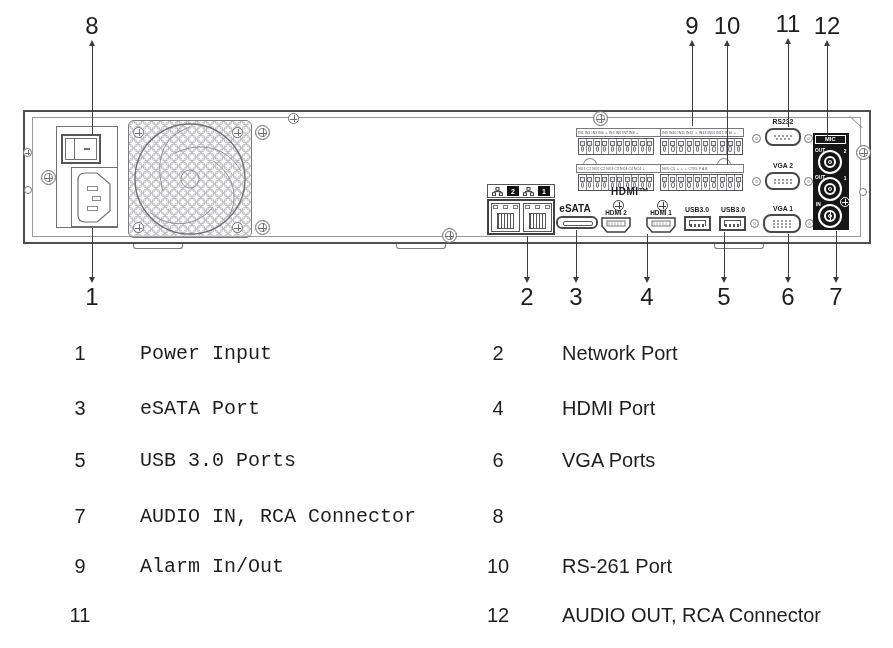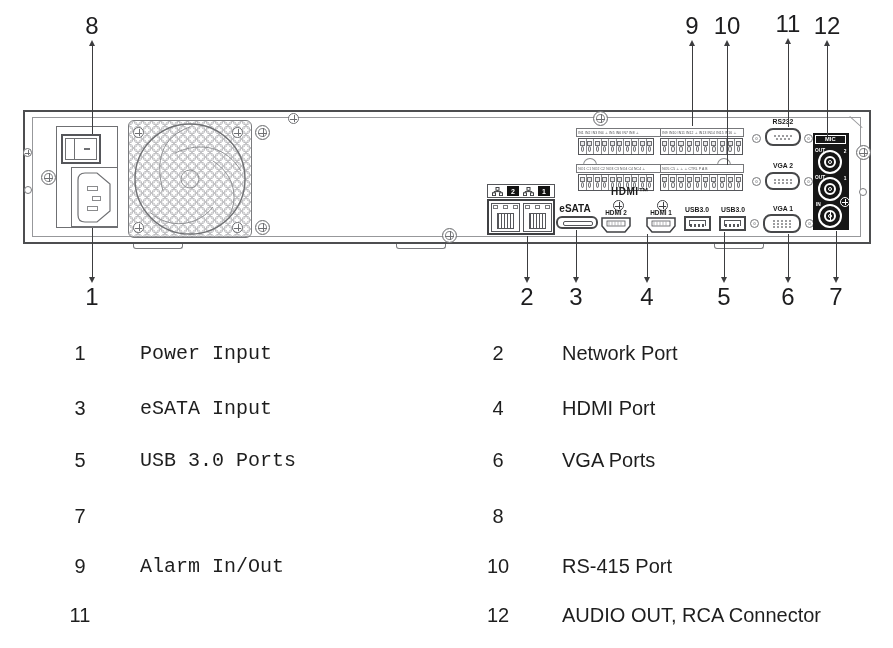--- a/index.html
+++ b/index.html
@@ -447,38 +447,39 @@
   <div class="abs co" style="left:836px; top:283px;">7</div>
 
   <div class="lgrow" style="top:342px;">
     <span class="ln">1</span>
     <span class="ll">Power Input</span>
     <span class="rn">2</span>
     <span class="rl">Network Port</span>
   </div>
   <div class="lgrow" style="top:397px;">
     <span class="ln">3</span>
-    <span class="ll">eSATA Input</span>
+    <span class="ll">eSATA Port</span>
     <span class="rn">4</span>
     <span class="rl">HDMI Port</span>
   </div>
   <div class="lgrow" style="top:449px;">
     <span class="ln">5</span>
     <span class="ll">USB 3.0 Ports</span>
     <span class="rn">6</span>
     <span class="rl">VGA Ports</span>
   </div>
   <div class="lgrow" style="top:505px;">
     <span class="ln">7</span>
+    <span class="ll">AUDIO IN, RCA Connector</span>
     <span class="rn">8</span>
   </div>
   <div class="lgrow" style="top:555px;">
     <span class="ln">9</span>
     <span class="ll">Alarm In/Out</span>
     <span class="rn">10</span>
-    <span class="rl">RS-415 Port</span>
+    <span class="rl">RS-261 Port</span>
   </div>
   <div class="lgrow" style="top:604px;">
     <span class="ln">11</span>
     <span class="rn">12</span>
     <span class="rl">AUDIO OUT, RCA Connector</span>
   </div>
 </div>
 
 </body></html>

